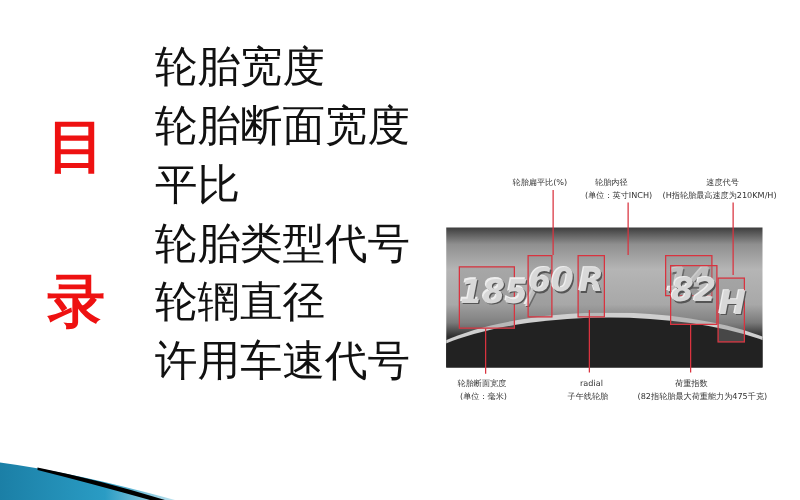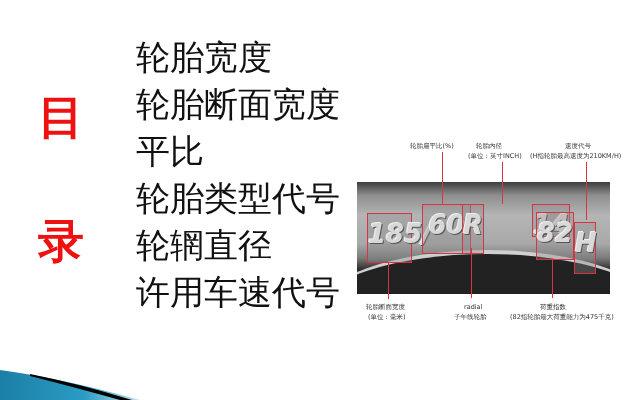--- a/index.html
+++ b/index.html
@@ -14,21 +14,21 @@
     .toc-title { position: absolute; left: 36px; top: 88px; width: 50px; }
     .toc-char {
       position: absolute; left: 0; width: 50px;
       color: #ee1111; font-weight: bold; font-size: 46px; line-height: 50px;
       text-align: center;
     }
     .toc-char.c1 { top: 4px; }
     .toc-char.c2 { top: 128px; }
 
     
-    .toc-list { position: absolute; left: 136px; top: 34px; width: 240px; margin: 0; padding: 0; list-style: none; }
+    .toc-list { position: absolute; left: 124px; top: 34px; width: 240px; margin: 0; padding: 0; list-style: none; font-family: Liberation Mono, monospace; }
     .toc-item {
       font-size: 34px; line-height: 47px; height: 47px; color: #111;
       white-space: nowrap; overflow: hidden; letter-spacing: 0px;
     }
     .toc-list .clip { width: 235px; }
 
     
     .figure { position: absolute; left: 350px; top: 138px; width: 290px; height: 200px; }
     .photo {
       position: absolute; left: 7px; top: 44px; width: 253px; height: 112px;
@@ -80,21 +80,21 @@
 
     <div class="label" style="left:60px; top:4px;">轮胎扁平比(%)</div>
     <div class="label" style="left:126px; top:4px;">轮胎内径</div>
     <div class="label" style="left:118px; top:14px;">(单位：英寸INCH)</div>
     <div class="label" style="left:215px; top:4px;">速度代号</div>
     <div class="label" style="left:180px; top:14px;">(H指轮胎最高速度为210KM/H)</div>
 
     <div class="photo">
       <div class="arc"></div>
       <div class="code-box" style="left:10px; top:31px; width:45px; height:50px;">185/</div>
-      <div class="code-box" style="left:65px; top:22px; width:49px; height:50px;">60</div>
+      <div class="code-box" style="left:65px; top:22px; width:20px; height:50px;">60</div>
       <div class="code-box" style="left:105px; top:22px; width:22px; height:50px;">R</div>
       <div class="code-box" style="left:127px; top:22px; width:38px; height:33px;margin-left:48px;">14</div>
       <div class="code-box" style="left:179px; top:30px; width:38px; height:48px;">82</div>
       <div class="code-box" style="left:217px; top:40px; width:22px; height:52px;">H</div>
     </div>
 
     <div class="lead" style="left:92px; top:14px; height:52px;"></div>
     <div class="lead" style="left:152px; top:24px; height:42px;"></div>
     <div class="lead" style="left:236px; top:24px; height:58px;"></div>
 

